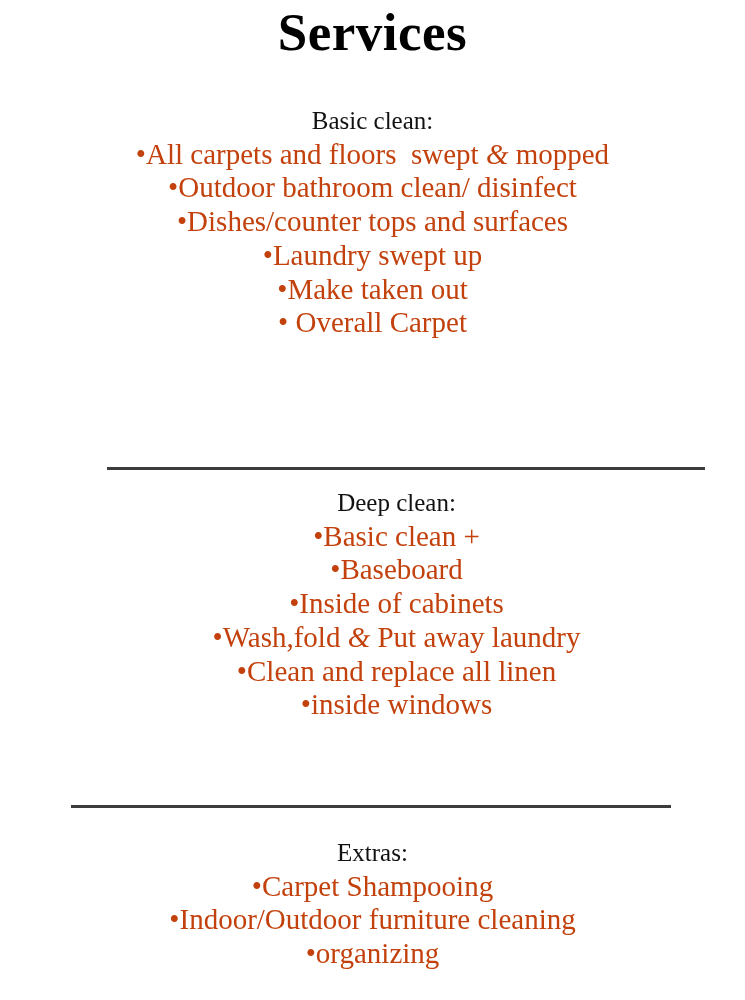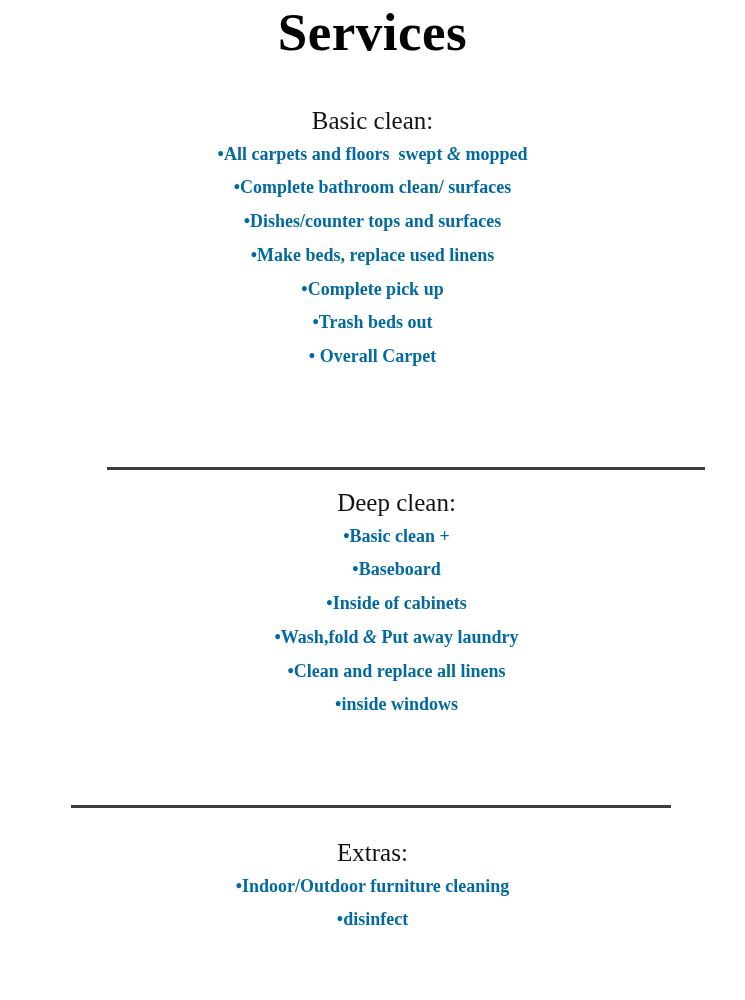--- a/index.html
+++ b/index.html
@@ -48,27 +48,27 @@
     color: #111111;
   }
 
   .item-list {
     list-style: none;
     margin: 0;
     padding: 0;
   }
 
   .list-item {
-    font-size: 18px;
+    font-size: 29px;
     line-height: 33.8px;
-    font-weight: bold;
+    font-weight: normal;
     margin: 0;
     padding: 0;
     white-space: pre;
-    color: #0369a1;
+    color: #c2410c;
   }
 
   
   .amp {
     font-style: italic;
     font-family: "Liberation Serif", "DejaVu Serif", serif;
   }
 
   
   .divider {
@@ -98,46 +98,46 @@
 <body>
 
 <div class="page">
 
   <h1 class="page-title">Services</h1>
 
   <div class="section section-basic">
     <div class="section-heading">Basic clean:</div>
     <ul class="item-list" id="list-0">
         <li class="list-item"><span>•</span><span>All carpets and floors  swept </span><span class="amp">&amp;</span><span> mopped</span></li>
-        <li class="list-item"><span>•</span><span>Complete bathroom clean/ surfaces</span></li>
+        <li class="list-item"><span>•</span><span>Outdoor bathroom clean/ disinfect</span></li>
         <li class="list-item"><span>•</span><span>Dishes/counter tops and surfaces</span></li>
-        <li class="list-item"><span>•</span><span>Make beds, replace used linens</span></li>
-        <li class="list-item"><span>•</span><span>Complete pick up</span></li>
-        <li class="list-item"><span>•</span><span>Trash beds out</span></li>
+        <li class="list-item"><span>•</span><span>Laundry swept up</span></li>
+        <li class="list-item"><span>•</span><span>Make taken out</span></li>
         <li class="list-item"><span>•</span><span> Overall Carpet</span></li>
       </ul>
   </div>
 
   <hr class="divider divider-1">
 
   <div class="section section-deep">
     <div class="section-heading">Deep clean:</div>
     <ul class="item-list" id="list-1">
         <li class="list-item"><span>•</span><span>Basic clean +</span></li>
         <li class="list-item"><span>•</span><span>Baseboard</span></li>
         <li class="list-item"><span>•</span><span>Inside of cabinets</span></li>
         <li class="list-item"><span>•</span><span>Wash,fold </span><span class="amp">&amp;</span><span> Put away laundry</span></li>
-        <li class="list-item"><span>•</span><span>Clean and replace all linens</span></li>
+        <li class="list-item"><span>•</span><span>Clean and replace all linen</span></li>
         <li class="list-item"><span>•</span><span>inside windows</span></li>
       </ul>
   </div>
 
   <hr class="divider divider-2">
 
   <div class="section section-extras">
     <div class="section-heading">Extras:</div>
     <ul class="item-list" id="list-2">
+        <li class="list-item"><span>•</span><span>Carpet Shampooing</span></li>
         <li class="list-item"><span>•</span><span>Indoor/Outdoor furniture cleaning</span></li>
-        <li class="list-item"><span>•</span><span>disinfect</span></li>
+        <li class="list-item"><span>•</span><span>organizing</span></li>
       </ul>
   </div>
 
 </div>
 
 </body></html>

